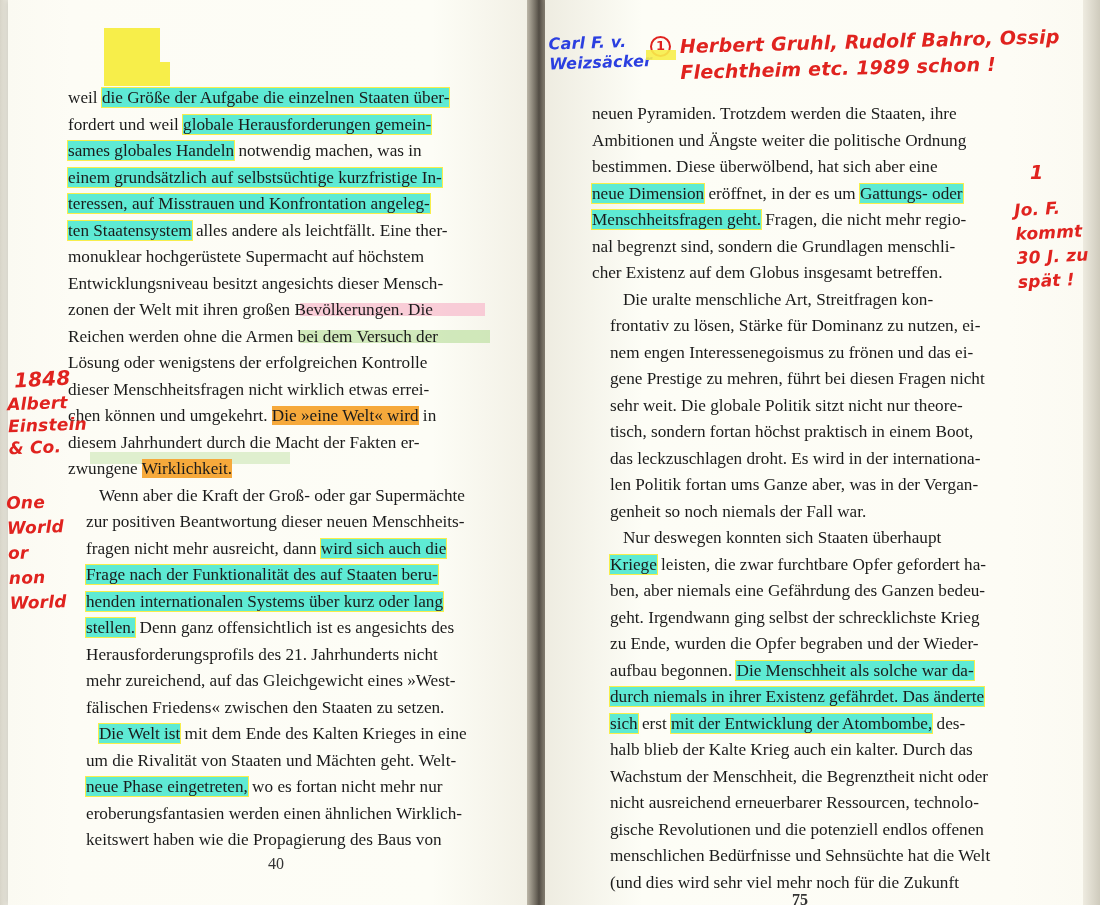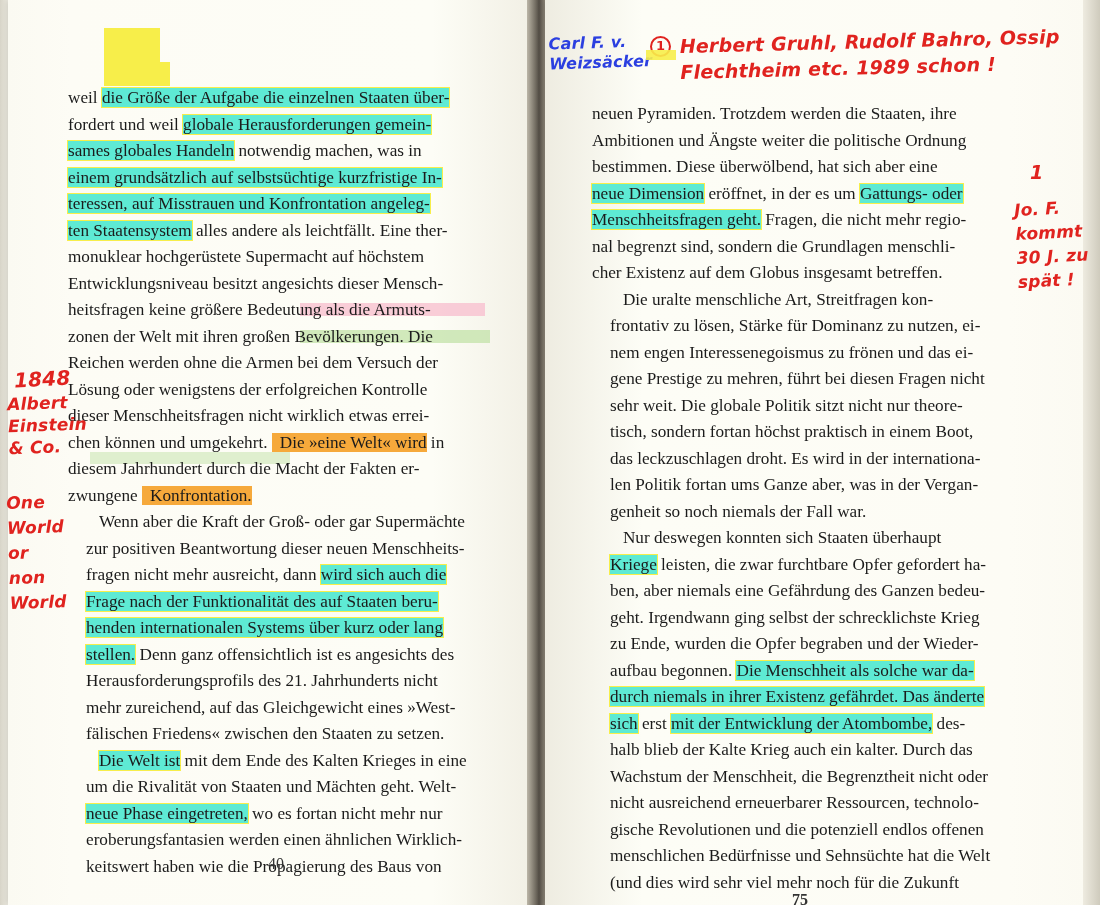--- a/index.html
+++ b/index.html
@@ -87,21 +87,21 @@
     margin: 0;
     text-indent: 0;
   }
   .para + .para {
     text-indent: 18px;
   }
   .line { display: block; }
 
   
   .hl-y  { background: #5eead4; box-shadow: 0 0 0 1px #f7ee4a; }
-  .hl-o  { background: #f6a93b; padding-left: 8px; }
+  .hl-o  { background: #f6a93b; }
 
   
   .folio {
     position: absolute;
     font-size: 16px;
     color: #333;
     font-family: "Liberation Serif", serif;
   }
   .folio-left { left: 268px; top: 855px; }
   .folio-right { left: 792px; top: 891px; font-weight: bold; }
@@ -166,28 +166,27 @@
   <div class="col col-left">
     <p class="para">
       <span class="line">weil <span class="hl-y">die Größe der Aufgabe die einzelnen Staaten über-</span></span>
       <span class="line">fordert und weil <span class="hl-y">globale Herausforderungen gemein-</span></span>
       <span class="line"><span class="hl-y">sames globales Handeln</span> notwendig machen, was in</span>
       <span class="line"><span class="hl-y">einem grundsätzlich auf selbstsüchtige kurzfristige In-</span></span>
       <span class="line"><span class="hl-y">teressen, auf Misstrauen und Konfrontation angeleg-</span></span>
       <span class="line"><span class="hl-y">ten Staatensystem</span> alles andere als leichtfällt. Eine ther-</span>
       <span class="line">monuklear hochgerüstete Supermacht auf höchstem</span>
       <span class="line">Entwicklungsniveau besitzt angesichts dieser Mensch-</span>
-      <span class="line">heitsfragen keine größere Bedeutung als die Armuts-</span>
       <span class="line">zonen der Welt mit ihren großen Bevölkerungen. Die</span>
       <span class="line">Reichen werden ohne die Armen bei dem Versuch der</span>
       <span class="line">Lösung oder wenigstens der erfolgreichen Kontrolle</span>
       <span class="line">dieser Menschheitsfragen nicht wirklich etwas errei-</span>
       <span class="line">chen können und umgekehrt. <span class="hl-o">Die »eine Welt« wird</span> in</span>
       <span class="line">diesem Jahrhundert durch die Macht der Fakten er-</span>
-      <span class="line">zwungene <span class="hl-o">Konfrontation.</span></span>
+      <span class="line">zwungene <span class="hl-o">Wirklichkeit.</span></span>
     </p>
     <p class="para">
       <span class="line">&nbsp;&nbsp;&nbsp;Wenn aber die Kraft der Groß- oder gar Supermächte</span>
       <span class="line">zur positiven Beantwortung dieser neuen Menschheits-</span>
       <span class="line">fragen nicht mehr ausreicht, dann <span class="hl-y">wird sich auch die</span></span>
       <span class="line"><span class="hl-y">Frage nach der Funktionalität des auf Staaten beru-</span></span>
       <span class="line"><span class="hl-y">henden internationalen Systems über kurz oder lang</span></span>
       <span class="line"><span class="hl-y">stellen.</span> Denn ganz offensichtlich ist es angesichts des</span>
       <span class="line">Herausforderungsprofils des 21. Jahrhunderts nicht</span>
       <span class="line">mehr zureichend, auf das Gleichgewicht eines »West-</span>

